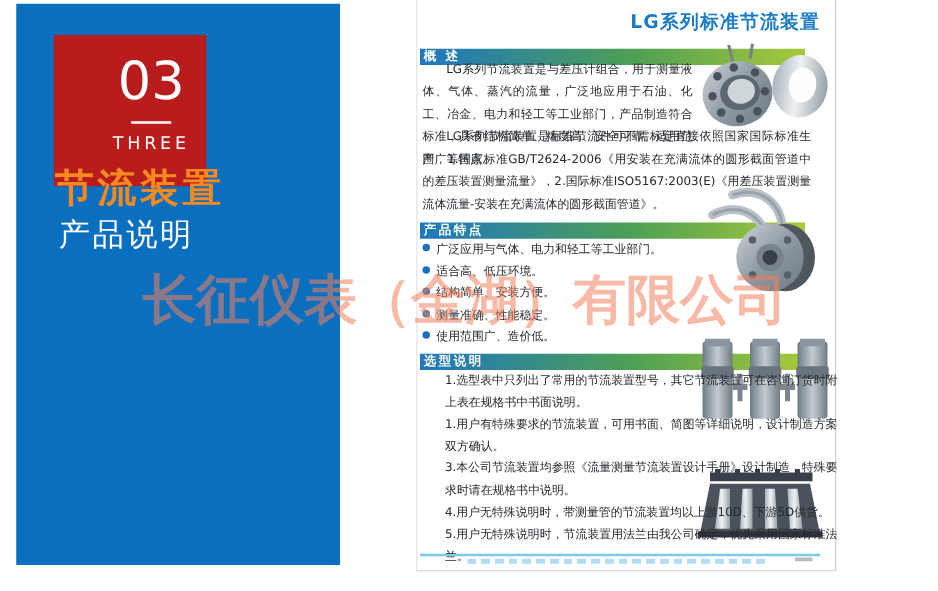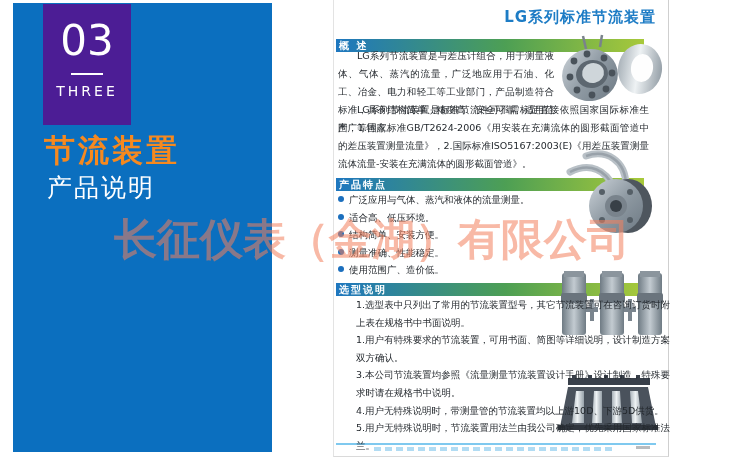--- a/index.html
+++ b/index.html
@@ -2,21 +2,21 @@
 <html><head>
 <meta charset="utf-8">
 <style>
   html,body{margin:0;padding:0;}
   body{
     width:750px;height:473px;position:relative;overflow:hidden;
     background:#ffffff;font-family:"DejaVu Sans","Liberation Sans",sans-serif;
   }
   
   .sidebar{position:absolute;left:13px;top:3px;width:259px;height:449px;background:#0b6fbf;}
-  .number-box{position:absolute;left:30px;top:1px;width:88px;height:121px;background:#4c1d95;color:#fff;text-align:center;}
+  .number-box{position:absolute;left:30px;top:25px;width:88px;height:121px;background:#b91c1c;color:#fff;text-align:center;padding-left:34px;}
   .number{font-size:42px;line-height:46px;margin-top:14px;font-weight:400;}
   .num-divider{width:32px;height:2px;background:#ffffff;margin:9px auto 8px auto;}
   .number-word{font-size:14px;letter-spacing:3px;}
   .sidebar-title{position:absolute;left:31px;top:127px;font-size:31px;font-weight:bold;color:#f6891f;letter-spacing:3px;}
   .sidebar-subtitle{position:absolute;left:34px;top:168px;font-size:25px;color:#ffffff;letter-spacing:2px;}
   
   .watermark{
     position:absolute;left:114px;top:211px;width:620px;font-size:43px;font-weight:bold;
     color:rgba(242,128,92,0.55);letter-spacing:0px;white-space:nowrap;z-index:30;pointer-events:none;
   }
@@ -74,21 +74,21 @@
 <div class="page">
 
   <div class="page-title">LG系列标准节流装置</div>
 
   <div class="section-bar bar-overview">概 述</div>
   <p class="para para1">LG系列节流装置是与差压计组合，用于测量液体、气体、蒸汽的流量，广泛地应用于石油、化工、冶金、电力和轻工等工业部门，产品制造符合标准，具有结构简单、精度高、安全可靠、适用范围广等特点。</p>
   <p class="para para2">LG系列节流装置是标准节流件可不需标定直接依照国家国际标准生产，1.国家标准GB/T2624-2006《用安装在充满流体的圆形截面管道中的差压装置测量流量》，2.国际标准ISO5167:2003(E)《用差压装置测量流体流量-安装在充满流体的圆形截面管道》。</p>
 
   <div class="section-bar bar-features">产品特点</div>
   <div class="features-list">
-    <div class="bullet"><span class="dot"></span><span>广泛应用与气体、蒸汽和液体的流量测量。</span></div>
+    <div class="bullet"><span class="dot"></span><span>广泛应用与气体、电力和轻工等工业部门。</span></div>
     <div class="bullet"><span class="dot"></span><span>适合高、低压环境。</span></div>
     <div class="bullet"><span class="dot"></span><span>结构简单、安装方便。</span></div>
     <div class="bullet"><span class="dot"></span><span>测量准确、性能稳定。</span></div>
     <div class="bullet"><span class="dot"></span><span>使用范围广、造价低。</span></div>
   </div>
 
   <div class="section-bar bar-selection">选型说明</div>
   <div class="selection-list">
     <p class="sel-item">1.选型表中只列出了常用的节流装置型号，其它节流装置可在咨询订货时附上表在规格书中书面说明。</p>
     <p class="sel-item">1.用户有特殊要求的节流装置，可用书面、简图等详细说明，设计制造方案双方确认。</p>

